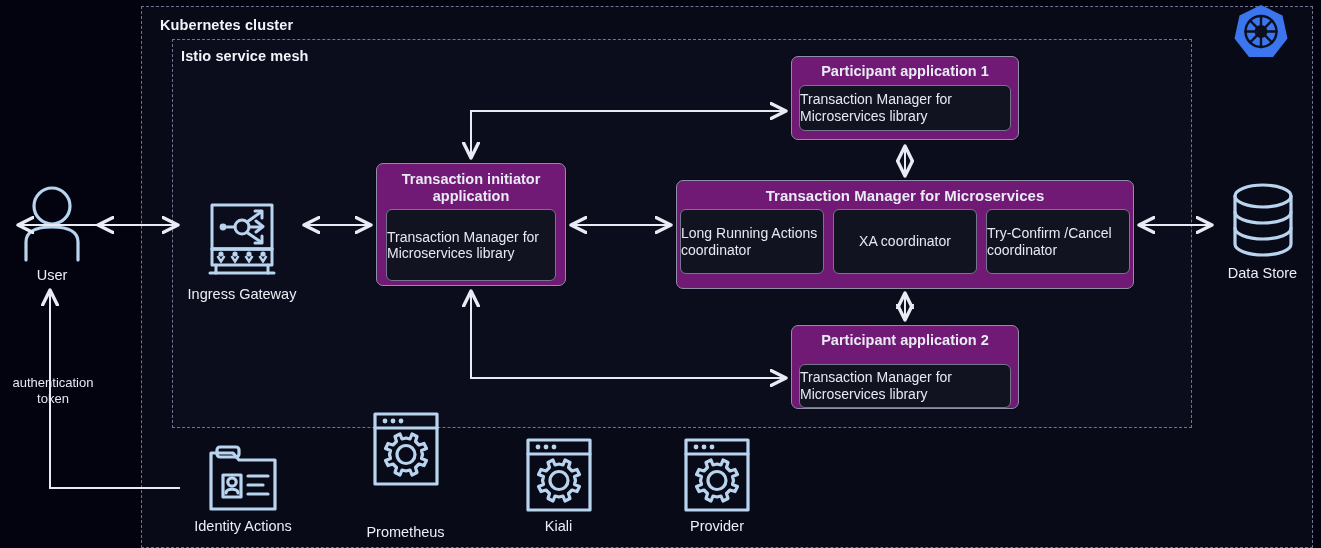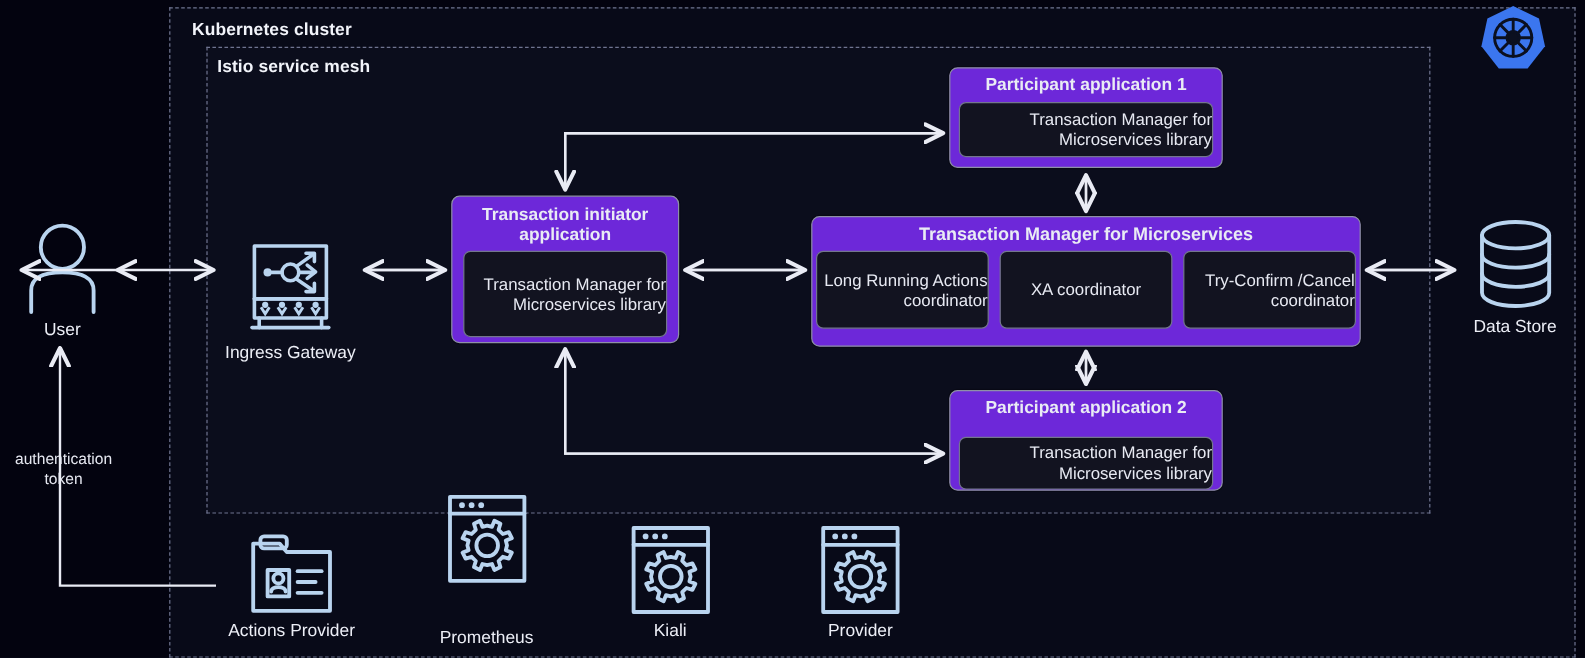--- a/index.html
+++ b/index.html
@@ -32,36 +32,36 @@
     letter-spacing:.1px;white-space:nowrap;
   }
   .k8s-label{left:160px;top:17px;}
   .istio-label{left:181px;top:48px;}
 
   
   .card{
     box-sizing:border-box;
     border:1.4px solid #8e90a6;
     border-radius:7px;
-    background:#6d28d9;
+    background:#701a75;
     display:flex;flex-direction:column;align-items:center;
     box-shadow:0 0 0 1px rgba(0,0,0,.25);
   }
   .card-title{
     font-size:14.5px;font-weight:bold;color:#e9ebf4;
     text-align:center;line-height:1.15;white-space:nowrap;
   }
   .card-title.wrap{white-space:normal;}
   .inner{
     box-sizing:border-box;
     border:1.2px solid #73768d;
     border-radius:6px;
     background:#121320;
     display:flex;align-items:center;justify-content:center;
-    text-align:right;
+    text-align:left;
     font-size:14px;color:#e7e9f2;line-height:1.2;
     font-weight:normal;
   }
 
   
   .c-initiator{left:376px;top:163px;width:190px;height:123px;padding-top:7px;}
   .c-initiator .card-title{margin-bottom:5px;}
   .c-initiator .inner{width:170px;height:72px;}
 
   
@@ -217,21 +217,21 @@
         <path d="M6 66 V10 H28 L34 17 H70 V66 Z"></path>
         <rect x="12" y="4" width="22" height="10" rx="3"></rect>
         <rect x="18" y="32" width="18" height="22"></rect>
         <circle cx="27" cy="39" r="4.2"></circle>
         <path d="M21 50 C21 45 33 45 33 50"></path>
         <line x1="43" y1="33" x2="63" y2="33"></line>
         <line x1="43" y1="42" x2="58" y2="42"></line>
         <line x1="43" y1="51" x2="63" y2="51"></line>
       </g>
     </svg>
-    <div class="node-label">Actions Provider</div>
+    <div class="node-label">Identity Actions</div>
   </div>
 
   <div class="abs node n-prom">
     <svg width="70" height="76" viewBox="0 0 70 76">
       <g stroke="#b9d4ef" stroke-width="3.2" fill="none" stroke-linejoin="round" stroke-linecap="round">
         <rect x="4" y="3" width="62" height="70"></rect>
         <line x1="4" y1="17" x2="66" y2="17"></line>
         <path d="M35 27 L39 28 L41 23 L46 25.5 L44.5 30.5 L48 34 L53 32.5 L55.5 37.5 L50.5 39.5 L51.5 43.5 L50.5 47.5 L55.5 49.5 L53 54.5 L48 53 L44.5 56.5 L46 61.5 L41 64 L39 59 L35 60 L31 59 L29 64 L24 61.5 L25.5 56.5 L22 53 L17 54.5 L14.5 49.5 L19.5 47.5 L18.5 43.5 L19.5 39.5 L14.5 37.5 L17 32.5 L22 34 L25.5 30.5 L24 25.5 L29 23 L31 28 Z"></path>
         <circle cx="35" cy="43.5" r="9"></circle>
       </g>

